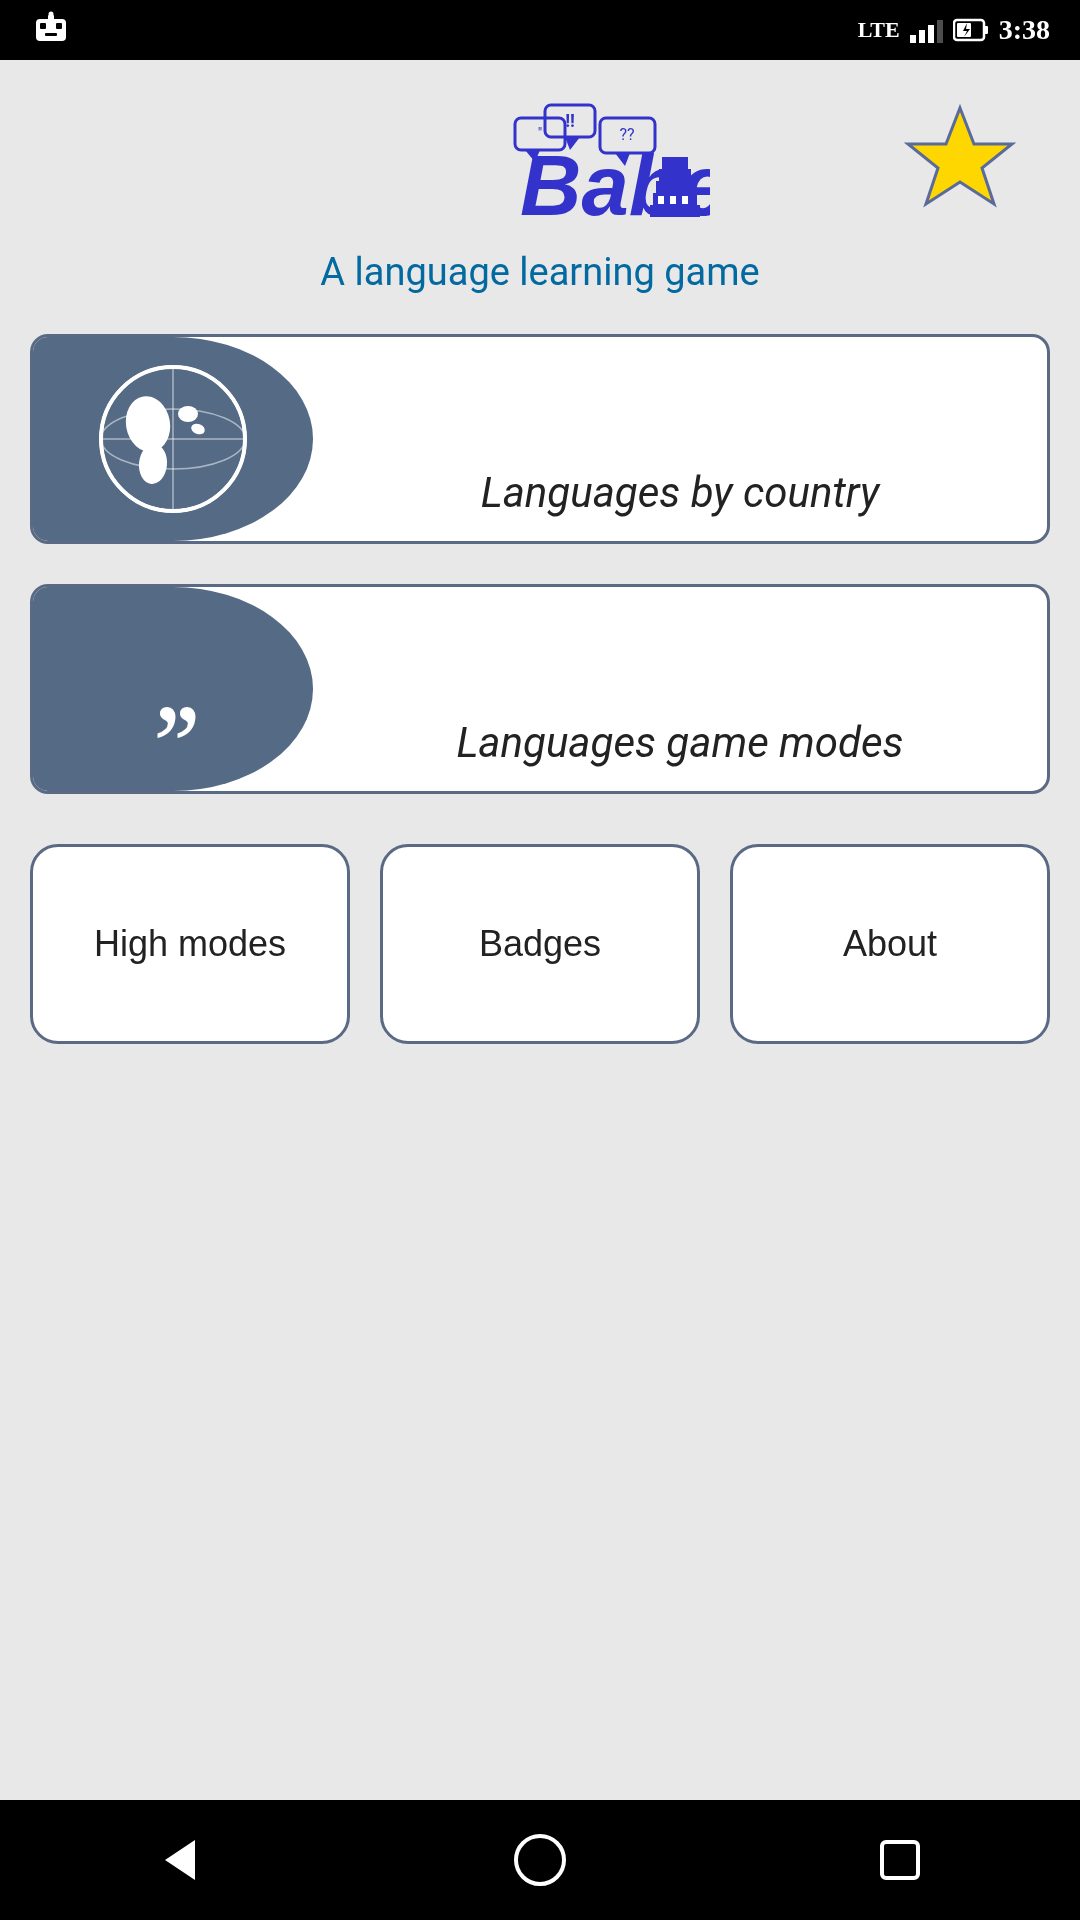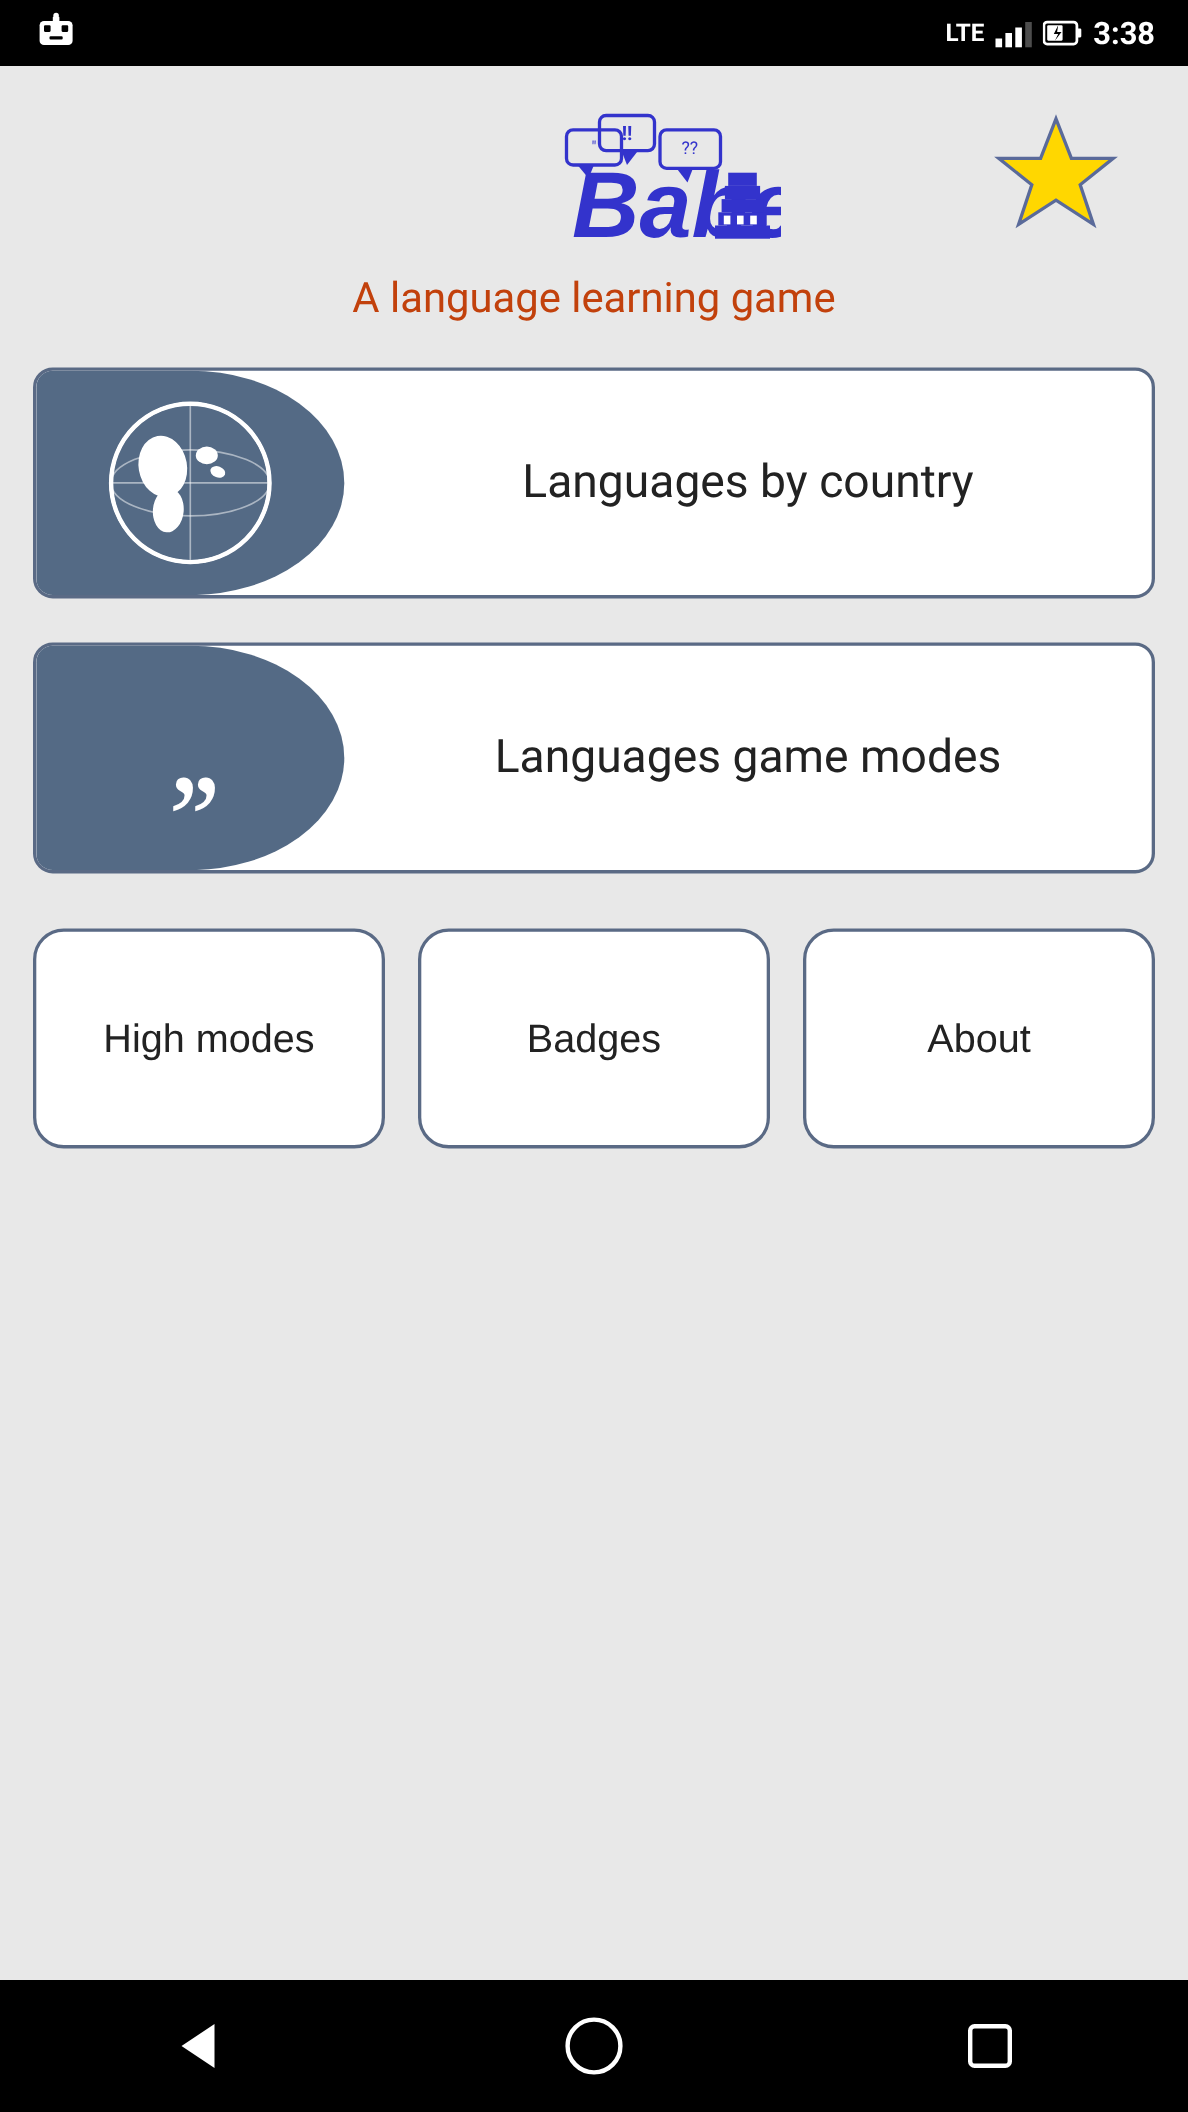--- a/index.html
+++ b/index.html
@@ -21,20 +21,21 @@
     
     .status-bar {
       width: 100%;
       height: 60px;
       background-color: #000;
       display: flex;
       align-items: center;
       justify-content: flex-end;
       padding: 0 30px;
       flex-shrink: 0;
+      font-family: Liberation Serif, serif;
     }
 
     .status-bar-left {
       position: absolute;
       left: 30px;
       top: 0;
       height: 60px;
       display: flex;
       align-items: center;
     }
@@ -87,21 +88,21 @@
       flex-direction: column;
       align-items: center;
     }
 
     .babel-logo {
       width: 340px;
       height: 140px;
     }
 
     .subtitle {
-      color: #c2410c;
+      color: #0369a1;
       font-size: 38px;
       margin-top: 10px;
       text-align: center;
     }
 
     .star-button {
       position: absolute;
       right: 30px;
       top: 0;
       background: none;
@@ -134,23 +135,24 @@
       display: flex;
       align-items: center;
       justify-content: center;
       border-radius: 0 50% 50% 0 / 0 50% 50% 0;
       flex-shrink: 0;
     }
 
     .card-text-section {
       flex: 1;
       display: flex;
-      align-items: center;
+      align-items: flex-end;
       justify-content: center;
       padding: 20px;
+      font-style: italic;
     }
 
     .card-label {
       font-size: 42px;
       color: #222;
       text-align: center;
       line-height: 1.3;
     }
 
     

